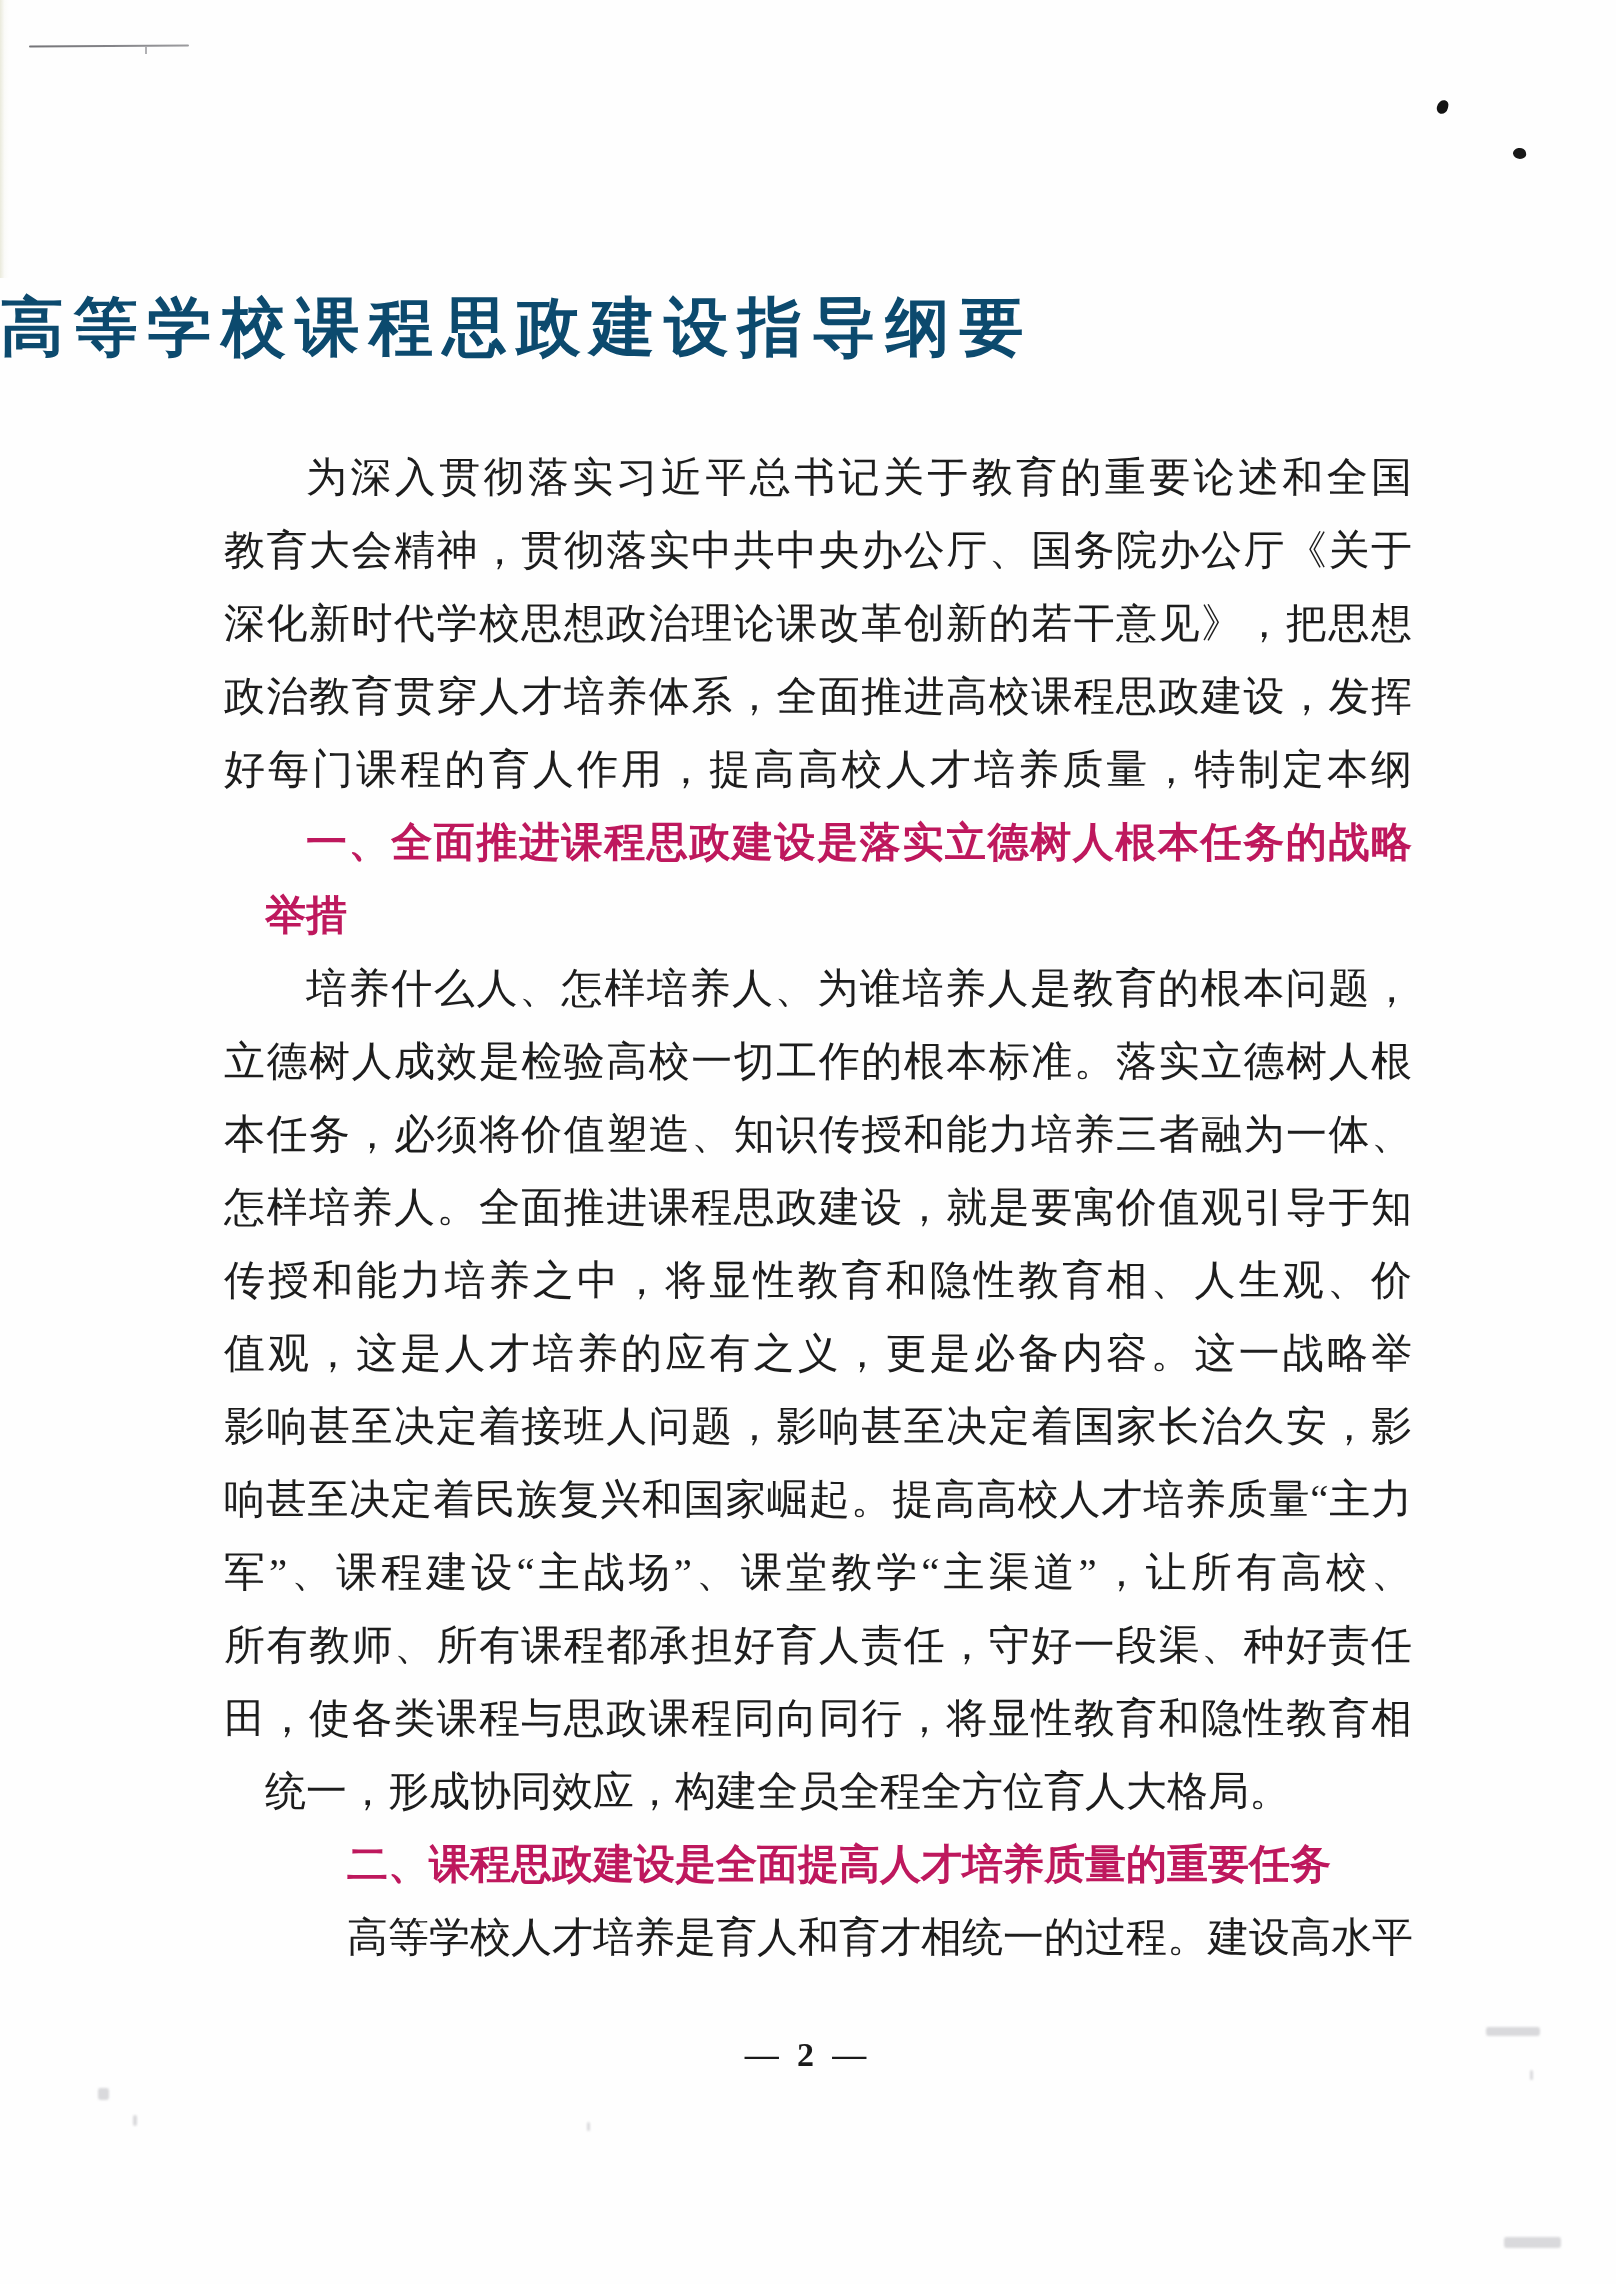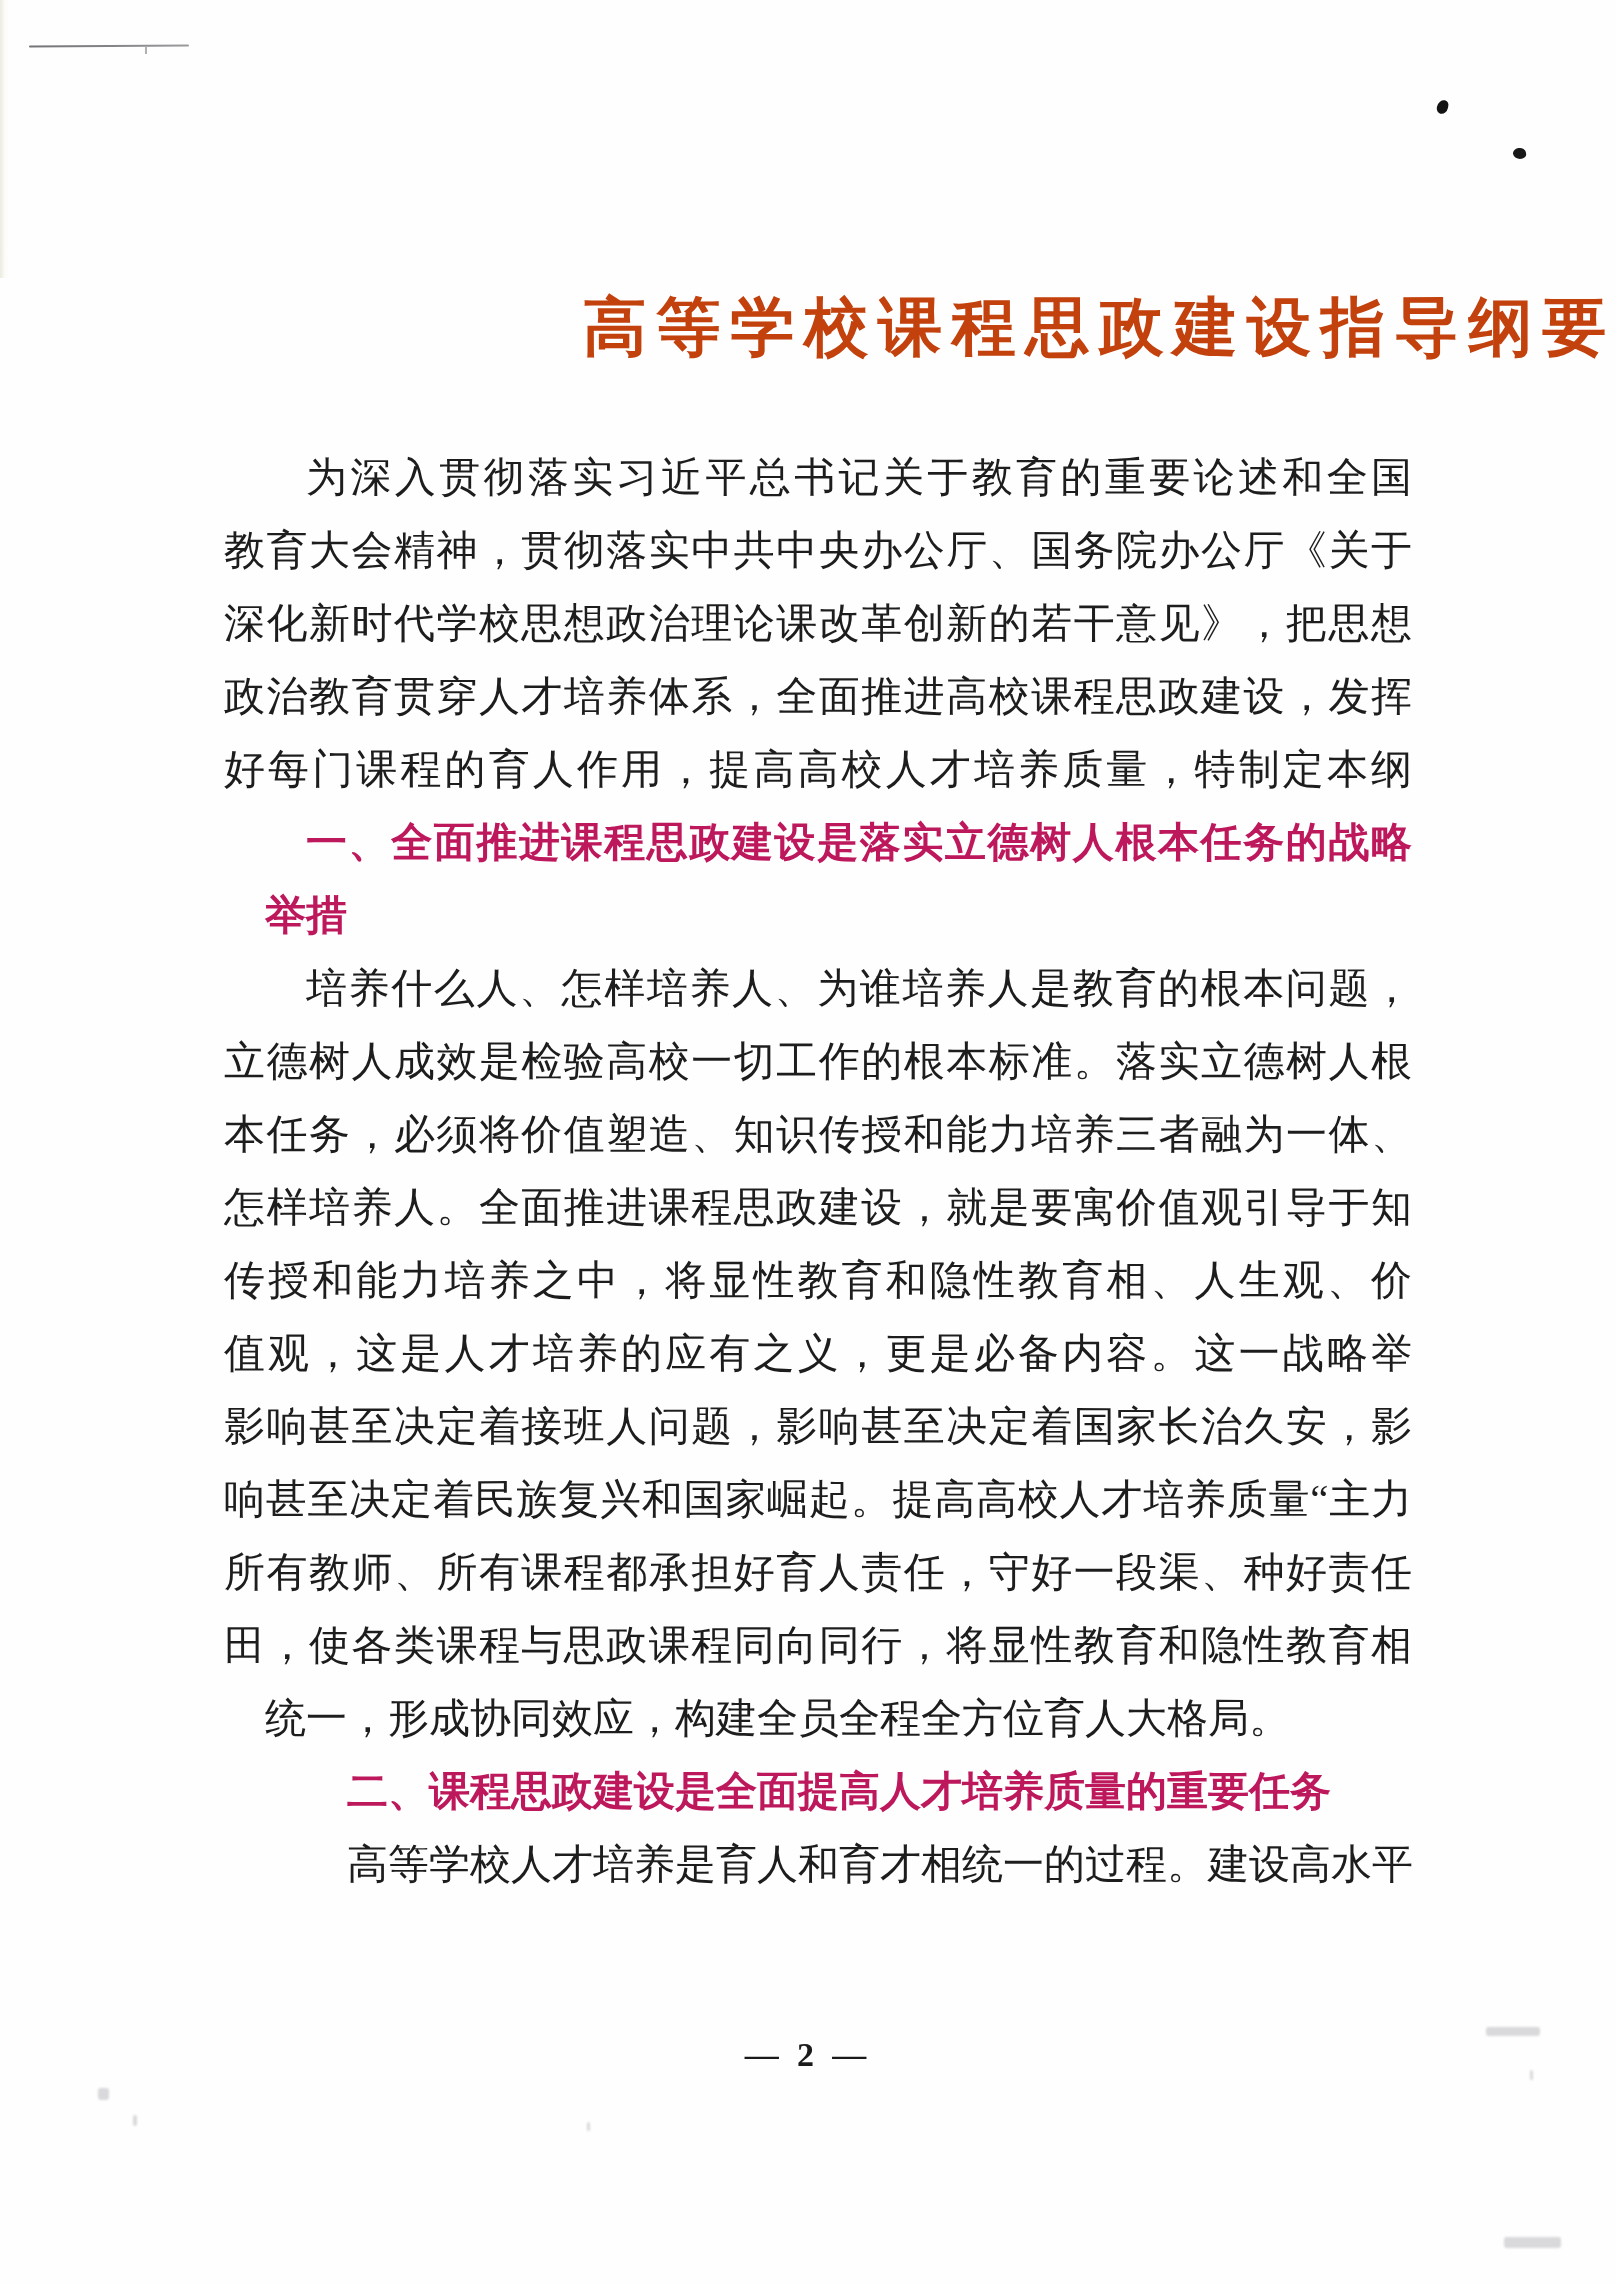--- a/index.html
+++ b/index.html
@@ -13,27 +13,27 @@
   .page {
     position: absolute; inset: 0;
     background: #fefefe;
     color: #1c1c1c;
   }
 
   
   .doc-title {
     position: absolute;
     top: 286px; left: 0; width: 100%;
-    text-align: right;
+    text-align: left;
     font-family: "Liberation Sans", "DejaVu Sans", sans-serif;
     font-weight: 900;
     font-size: 64px;
     line-height: 82px;
     letter-spacing: 9.8px;
-    color: #c2410c;
+    color: #0c4a6e;
     white-space: nowrap;
   }
 
   
   .text-block {
     position: absolute;
     top: 441px; left: 224px;
     width: 1188px;
   }
   .line {
@@ -135,20 +135,21 @@
     <div class="line heading indent">一、全面推进课程思政建设是落实立德树人根本任务的战略</div>
     <div class="line heading end">举措</div>
     <div class="line indent">培养什么人、怎样培养人、为谁培养人是教育的根本问题，</div>
     <div class="line">立德树人成效是检验高校一切工作的根本标准。落实立德树人根</div>
     <div class="line">本任务，必须将价值塑造、知识传授和能力培养三者融为一体、</div>
     <div class="line">怎样培养人。全面推进课程思政建设，就是要寓价值观引导于知识</div>
     <div class="line">传授和能力培养之中，将显性教育和隐性教育相、人生观、价</div>
     <div class="line">值观，这是人才培养的应有之义，更是必备内容。这一战略举措，</div>
     <div class="line">影响甚至决定着接班人问题，影响甚至决定着国家长治久安，影</div>
     <div class="line">响甚至决定着民族复兴和国家崛起。提高高校人才培养质量“主力</div>
+    <div class="line">军”、课程建设“主战场”、课堂教学“主渠道”，让所有高校、</div>
     <div class="line">所有教师、所有课程都承担好育人责任，守好一段渠、种好责任</div>
     <div class="line">田，使各类课程与思政课程同向同行，将显性教育和隐性教育相</div>
     <div class="line end">统一，形成协同效应，构建全员全程全方位育人大格局。</div>
     <div class="line heading indent end">二、课程思政建设是全面提高人才培养质量的重要任务</div>
     <div class="line indent end">高等学校人才培养是育人和育才相统一的过程。建设高水平</div>
   </div>
 
   <div class="page-number">— 2 —</div>
 
 </div>

